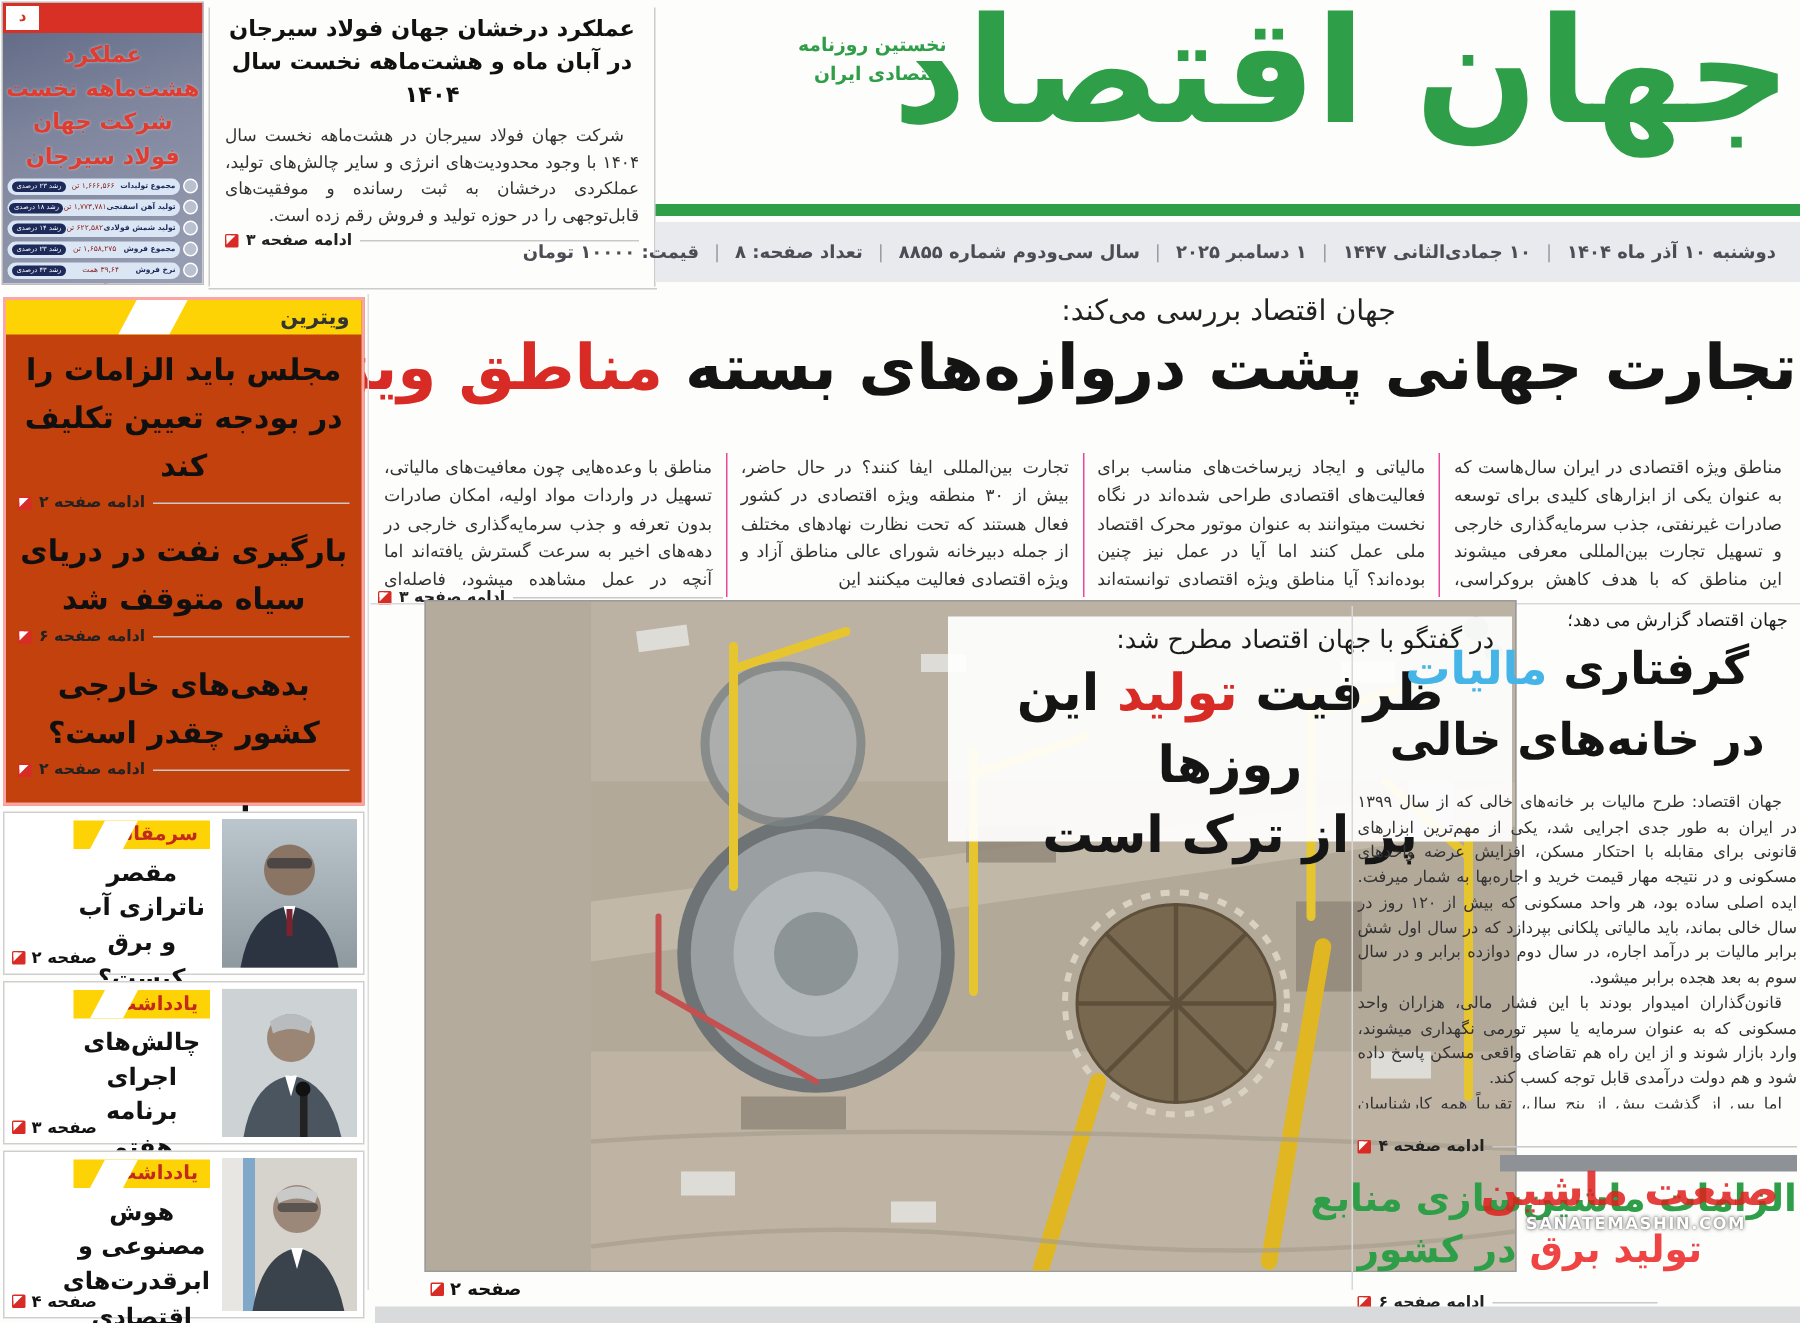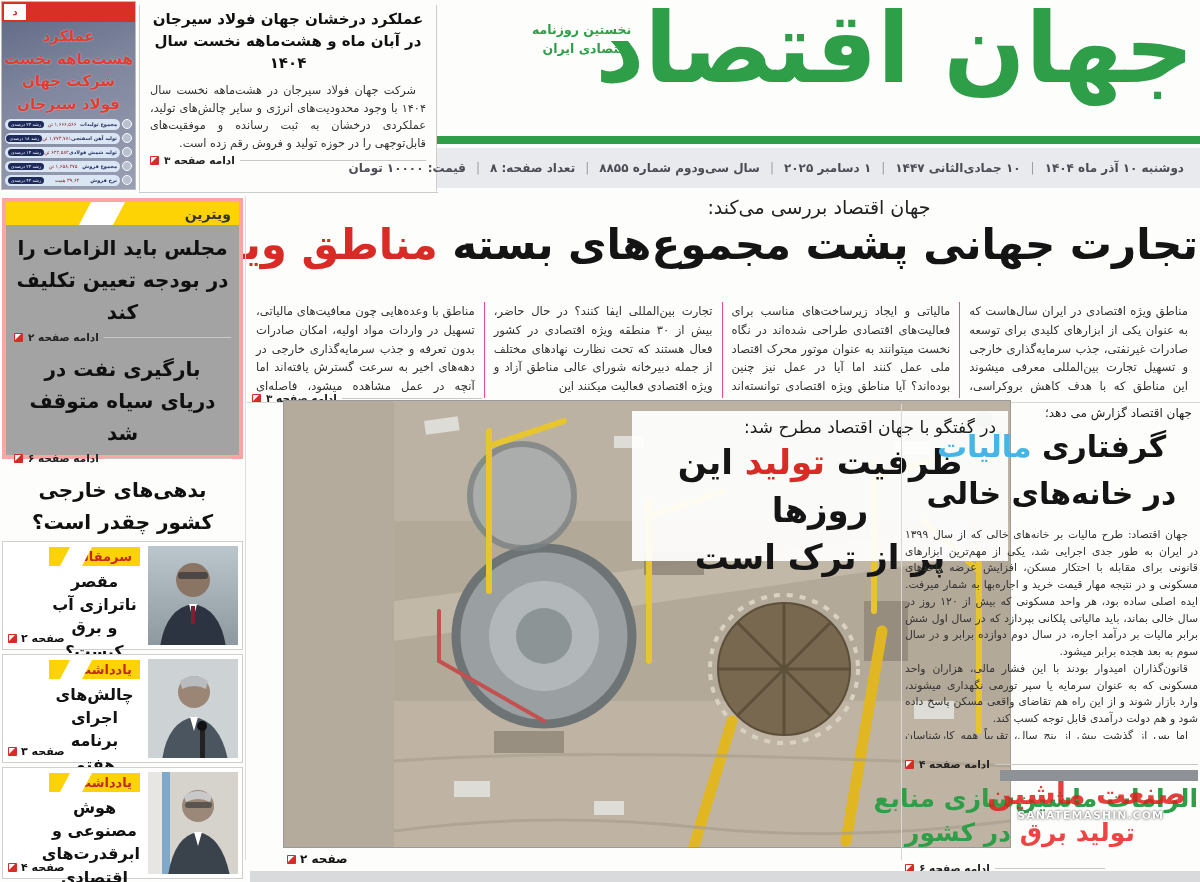--- a/index.html
+++ b/index.html
@@ -57,21 +57,21 @@
   .hrule-cols { position:absolute; left:247px; top:402px; width:953px; height:1px; background:#d8d8d8; }
 
   
   .cont { display:flex; align-items:center; gap:5px; font-size:10.5px; font-weight:bold; color:#222; }
   .cont .leader { flex:1; height:1px; background:#c9c9c9; }
   .flag { flex:none; width:9px; height:9px; background:#d92b25; border-radius:1px; position:relative; }
   .flag::after { content:""; position:absolute; left:1px; top:1px; border:3px solid transparent; border-top-color:#fff; border-left-color:#fff; }
   .pagelink { display:flex; align-items:center; gap:4px; font-size:12px; font-weight:bold; color:#111; }
 
   
-  .showcase { position:absolute; left:2px; top:198px; width:241px; height:261px; border:4px solid #fca5a5; background:#a3a3a3; }
+  .showcase { position:absolute; left:2px; top:198px; width:241px; height:339px; border:2px solid #fca5a5; background:#c2410c; }
   .ybar { position:relative; height:23px; background:#fdd305; display:flex; align-items:center; justify-content:flex-start; padding:0 8px; font-size:14px; font-weight:bold; color:#333; overflow:hidden; }
   .ybar .notch { position:absolute; left:34%; top:0; width:34px; height:100%; background:#fff; transform:skewX(-28deg); }
   .sc-item { padding:7px 8px 3px; }
   .sc-title { font-size:20px; font-weight:bold; color:#101010; text-align:center; line-height:1.6; }
   .sc-item .cont { margin-top:3px; }
 
   
   .card { position:absolute; left:2px; width:241px; border:1px solid #cfcfcf; background:#fff;padding-left:40px; }
   .card .photo { position:absolute; right:4px; top:4px; width:90px; height:calc(100% - 8px); overflow:hidden; }
   .card .inner { margin-right:98px; padding:5px 4px 18px 6px; position:relative; }
@@ -225,21 +225,21 @@
     <span class="date-item">دوشنبه ۱۰ آذر ماه ۱۴۰۴</span>
     <span class="date-item">۱۰ جمادی‌الثانی ۱۴۴۷</span>
     <span class="date-item">۱ دسامبر ۲۰۲۵</span>
     <span class="date-item">سال سی‌ودوم شماره ۸۸۵۵</span>
     <span class="date-item">تعداد صفحه: ۸</span>
     <span class="date-item">قیمت: ۱۰۰۰۰ تومان</span>
   </div>
 
   <div class="lead">
     <div class="lead-kicker">جهان اقتصاد بررسی می‌کند:</div>
-    <div class="lead-hl"><span>تجارت جهانی پشت مجموع‌های بسته </span><span class="red">مناطق ویژه</span></div>
+    <div class="lead-hl"><span>تجارت جهانی پشت دروازه‌های بسته </span><span class="red">مناطق ویژه</span></div>
   </div>
   <div class="lead-cols">
     <div class="col">مناطق ویژه اقتصادی در ایران سال‌هاست که به عنوان یکی از ابزارهای کلیدی برای توسعه صادرات غیرنفتی، جذب سرمایه‌گذاری خارجی و تسهیل تجارت بین‌المللی معرفی میشوند این مناطق که با هدف کاهش بروکراسی، ارائه مشوق‌های</div>
     <div class="col">مالیاتی و ایجاد زیرساخت‌های مناسب برای فعالیت‌های اقتصادی طراحی شده‌اند در نگاه نخست میتوانند به عنوان موتور محرک اقتصاد ملی عمل کنند اما آیا در عمل نیز چنین بوده‌اند؟ آیا مناطق ویژه اقتصادی توانسته‌اند نقش واقعی خود را در تسهیل</div>
     <div class="col">تجارت بین‌المللی ایفا کنند؟ در حال حاضر، بیش از ۳۰ منطقه ویژه اقتصادی در کشور فعال هستند که تحت نظارت نهادهای مختلف از جمله دبیرخانه شورای عالی مناطق آزاد و ویژه اقتصادی فعالیت میکنند این</div>
     <div class="col">مناطق با وعده‌هایی چون معافیت‌های مالیاتی، تسهیل در واردات مواد اولیه، امکان صادرات بدون تعرفه و جذب سرمایه‌گذاری خارجی در دهه‌های اخیر به سرعت گسترش یافته‌اند اما آنچه در عمل مشاهده میشود، فاصله‌ای معنادار با اهداف اولیه دارد.</div>
   </div>
   <div class="lead-cont cont">
     <span class="leader"></span>
     <span>ادامه صفحه ۳</span>

